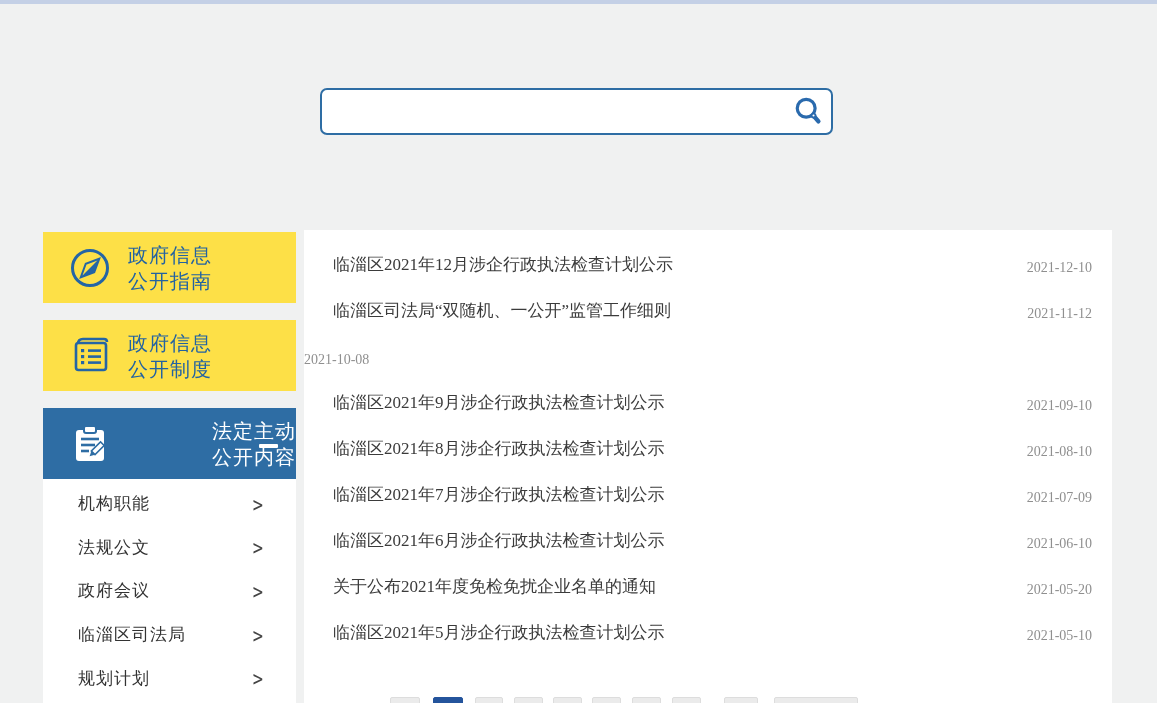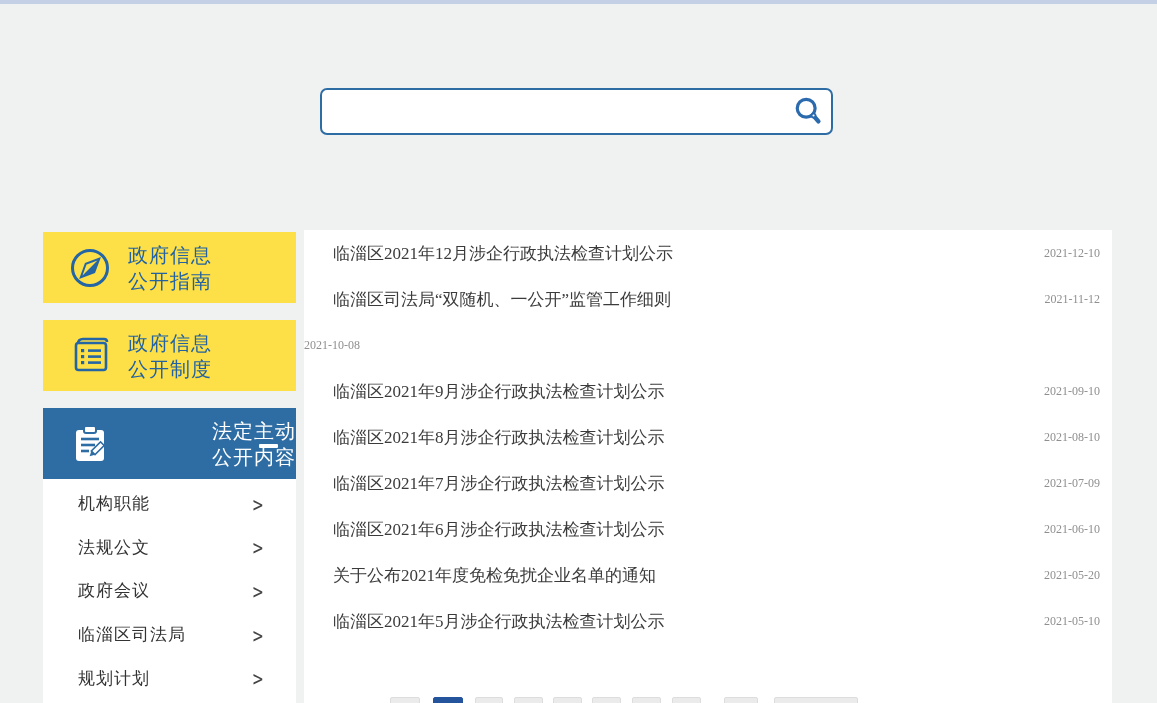--- a/index.html
+++ b/index.html
@@ -53,28 +53,28 @@
     height:43.6px;display:flex;align-items:center;justify-content:space-between;
     padding:0 32px 0 35px;cursor:pointer;color:#333;font-size:17px;letter-spacing:1px;
   }
   .submenu-item .chev{color:#444;font-size:17px;transform:scaleY(1.25);font-family:"DejaVu Sans Mono",monospace;}
 
   
   .panel{
     position:absolute;left:304px;top:230px;width:808px;height:473px;background:#fff;
   }
   .article-row{
-    position:relative;height:46px;display:flex;align-items:center;cursor:pointer;
+    position:relative;height:46px;display:flex;align-items:flex-end;cursor:pointer;
   }
   .article-title{
     margin-left:29px;flex:1;font-family:"Liberation Serif",serif;font-size:17px;color:#3b3b3b;
     white-space:nowrap;overflow:hidden;
   }
   .article-date{
-    margin-right:12px;font-family:"Liberation Serif",serif;font-size:12px;color:#8f8f8f;
+    margin-right:20px;font-family:"Liberation Serif",serif;font-size:14px;color:#8f8f8f;
     flex:0 0 auto;
   }
   
   .pagination{position:absolute;left:0;top:467px;width:808px;height:30px;}
   .pg{
     position:absolute;top:0;height:30px;background:#ebebeb;border:1px solid #ddd;
     box-sizing:border-box;cursor:pointer;border-radius:2px;
   }
   .pg.active{background:#24549c;border-color:#24549c;}
 </style>

